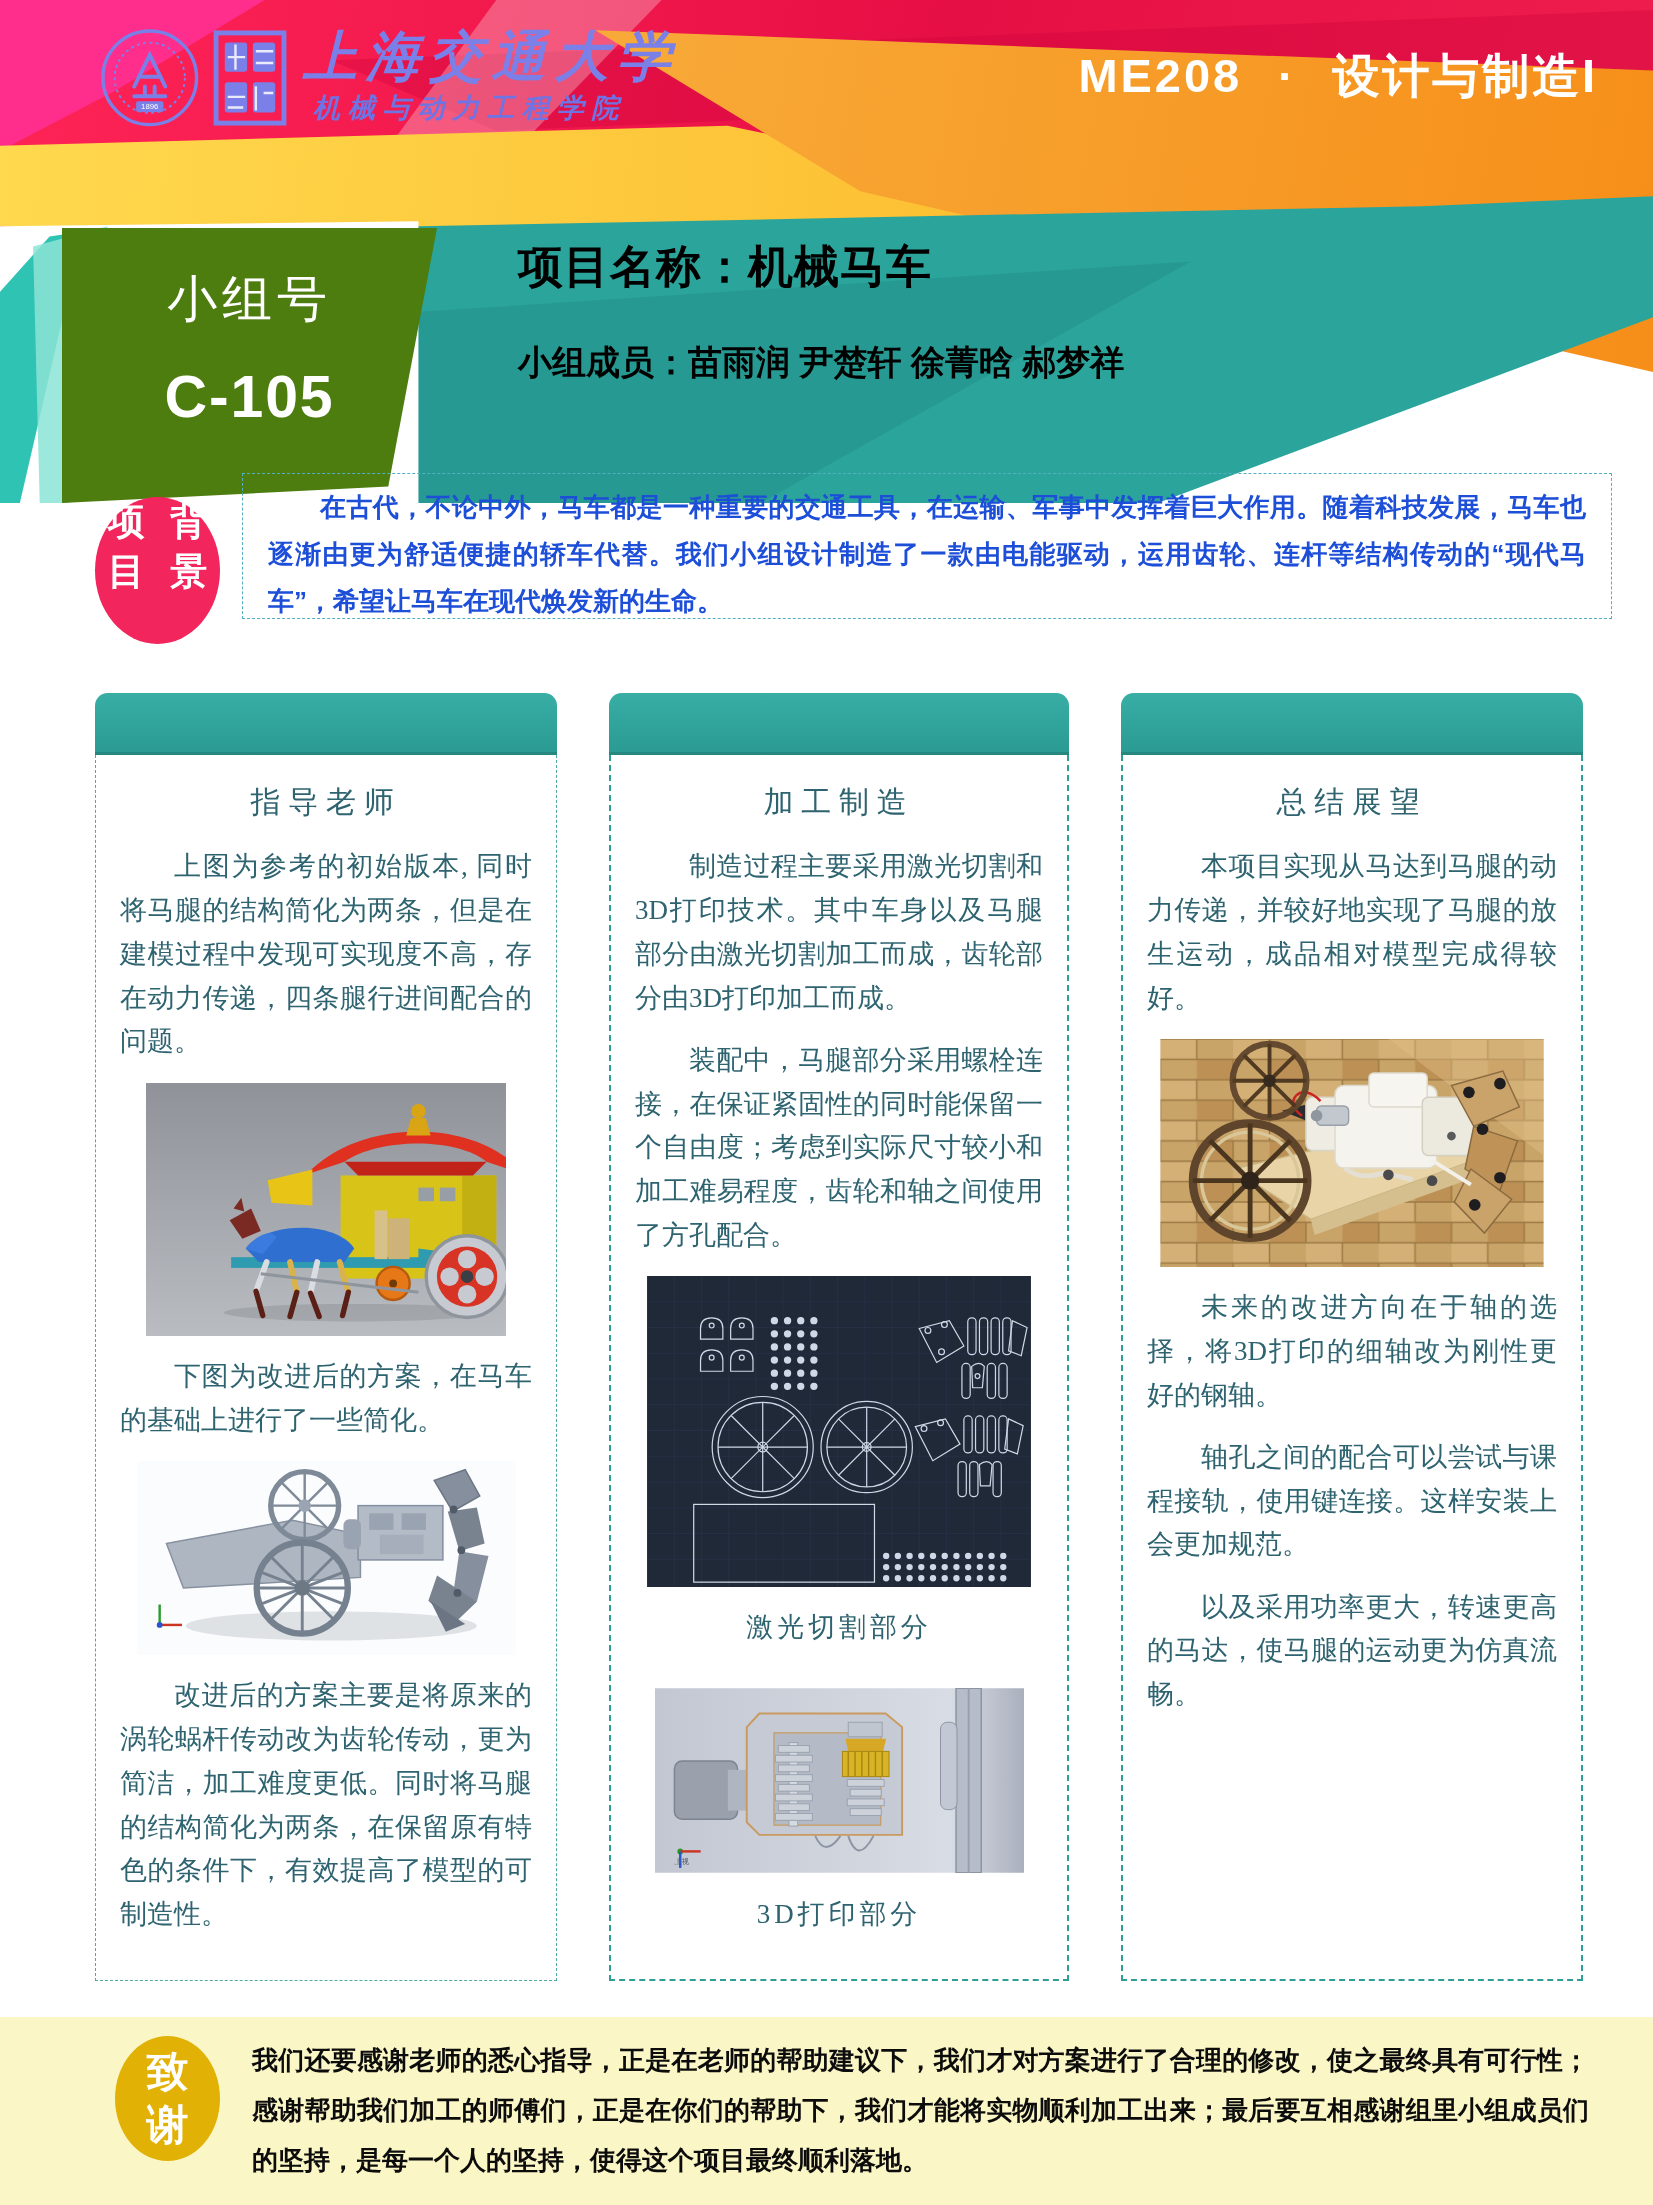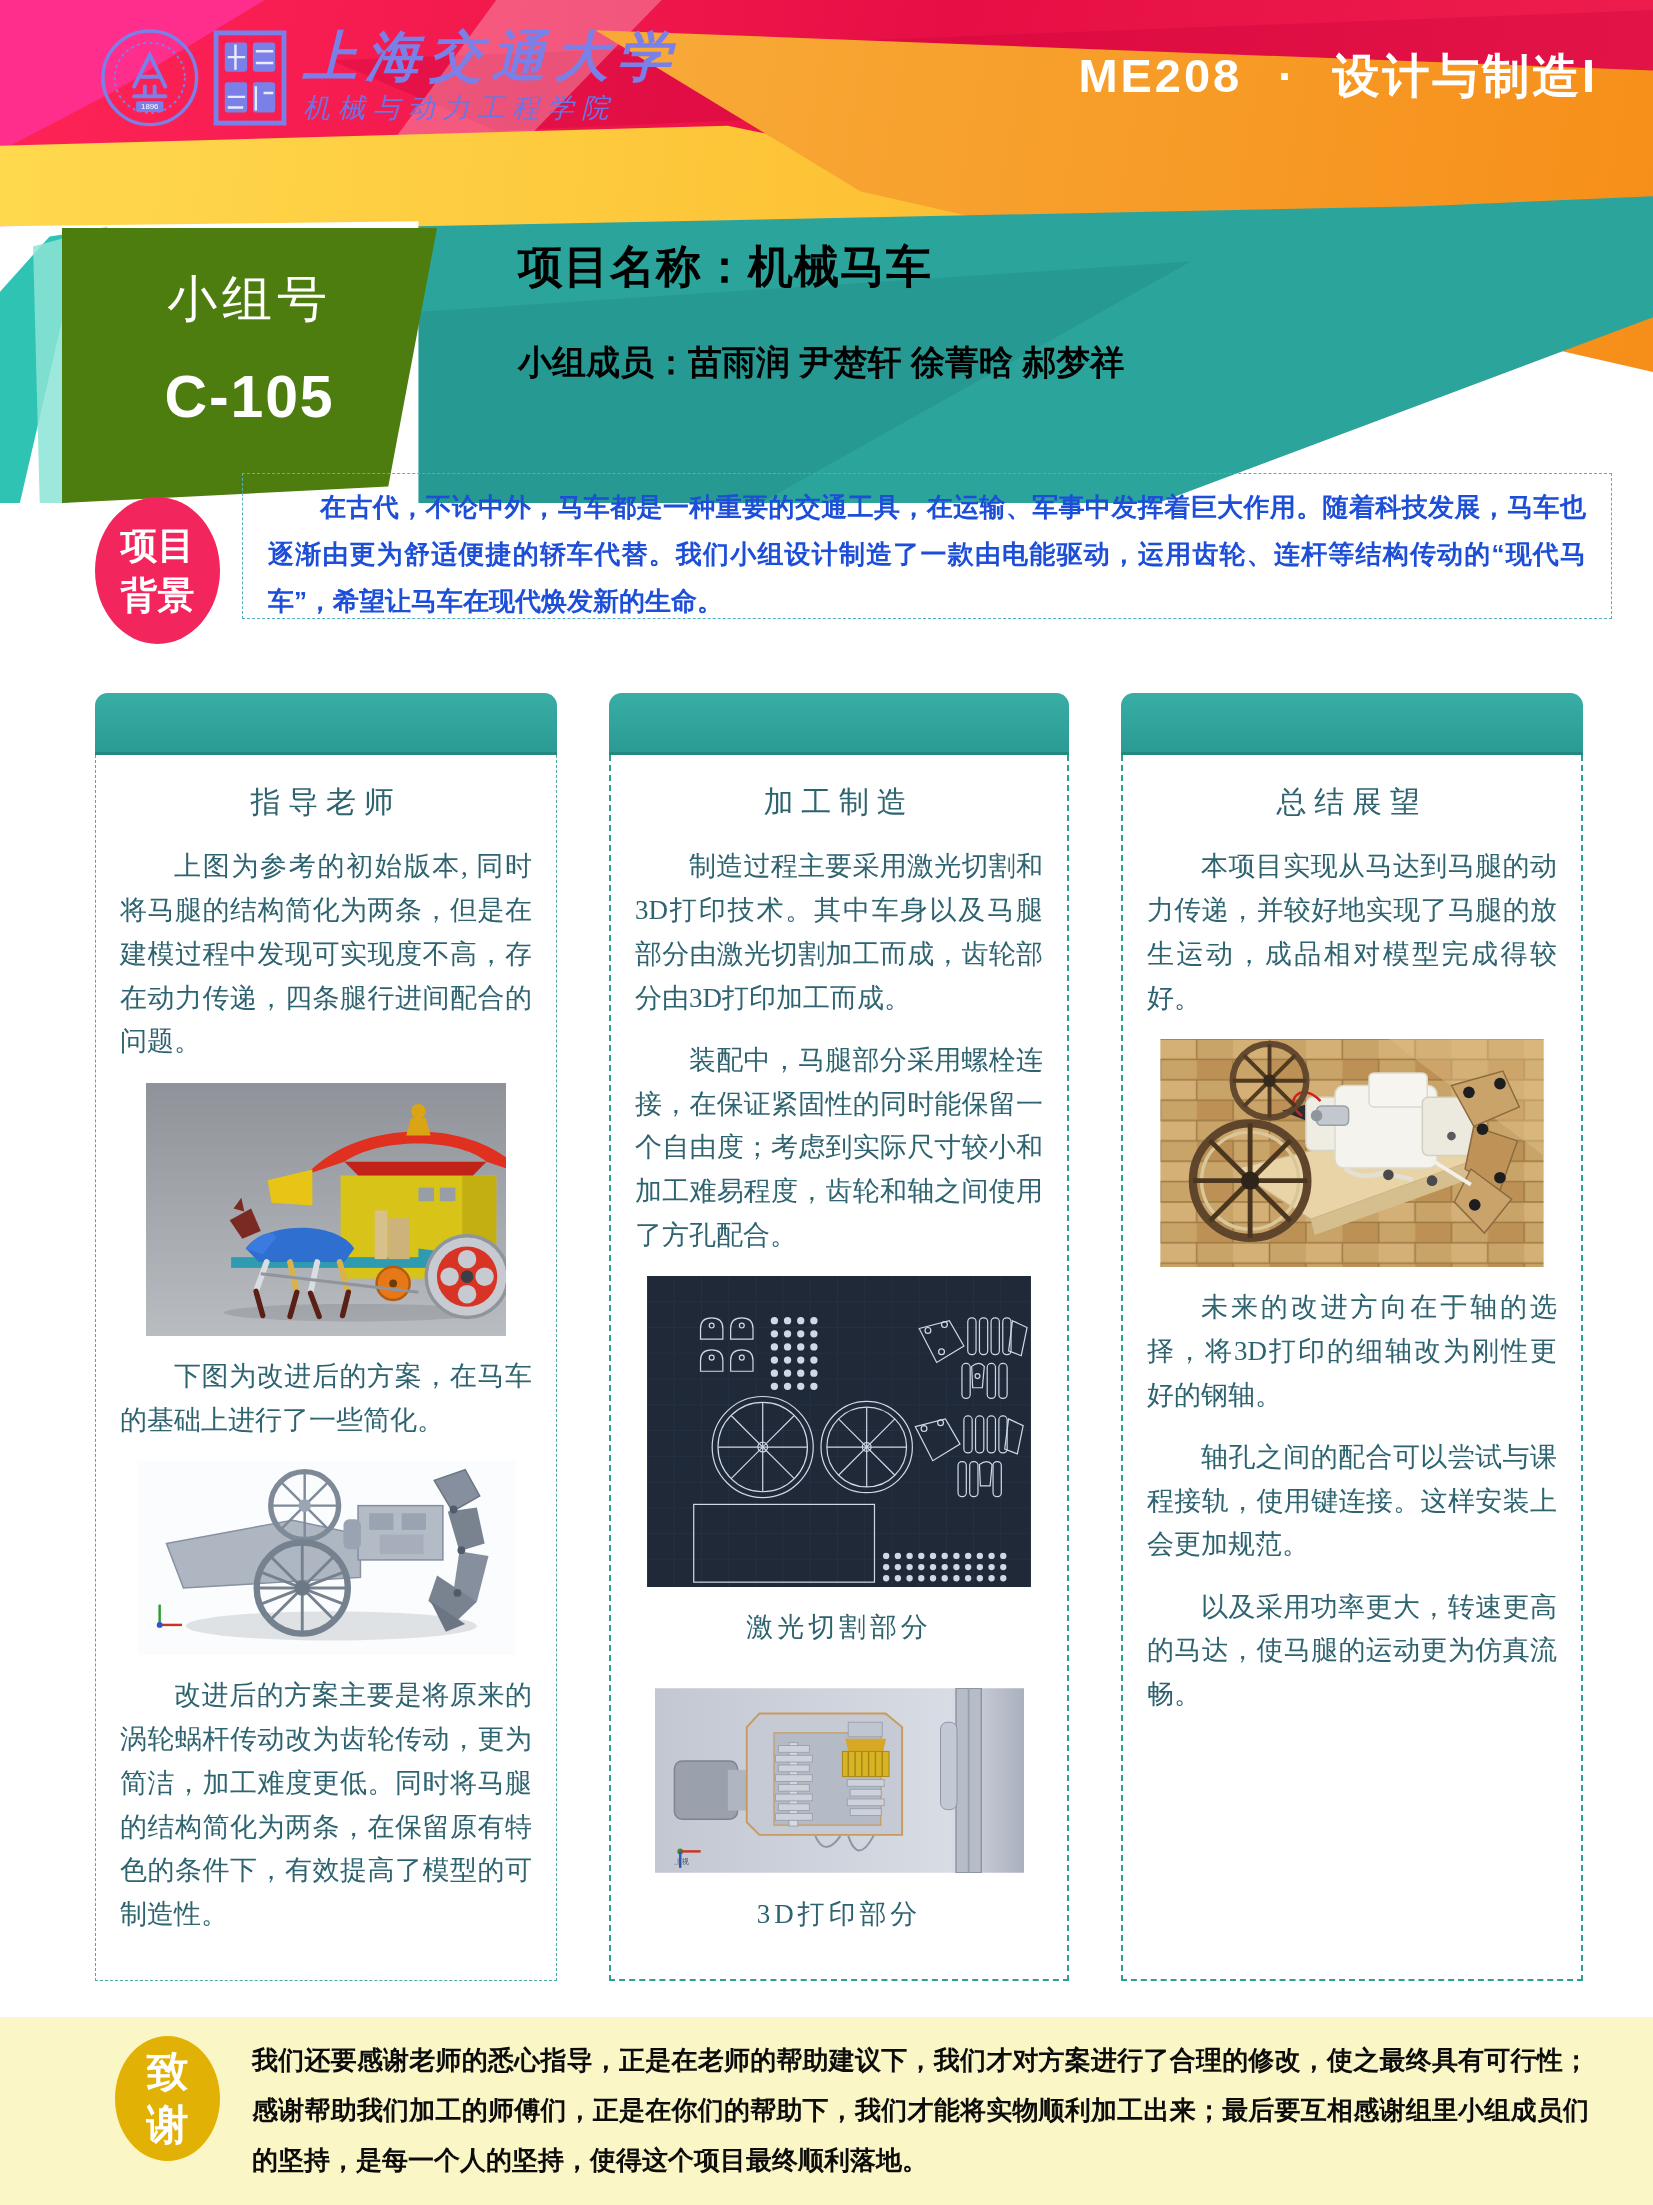--- a/index.html
+++ b/index.html
@@ -23,41 +23,41 @@
   .h-tealshade{background:rgba(0,70,65,.10);clip-path:polygon(25.3% 62%,72% 52%,46% 100%,25.3% 100%);}
   .h-whiteleft{background:#ffffff;clip-path:polygon(0 45%,25.3% 44%,25.3% 100%,0 100%);}
   .h-sliver1{background:#2fc3b4;clip-path:polygon(0 58%,3% 47%,5% 46%,1.2% 100%,0 100%);}
   .h-sliver2{background:rgba(140,228,214,.85);clip-path:polygon(2% 49%,6.5% 45%,4.2% 100%,2.4% 100%);}
 
   .logo{position:absolute;left:100px;top:28px;display:flex;align-items:flex-start;color:#7b80e8;}
   .logo svg{display:block;}
   .uni-text{margin-left:16.5px;}
   .uni-name{font-family:"DejaVu Serif",serif;font-style:italic;font-weight:bold;
             font-size:54px;letter-spacing:8.8px;color:#7b80e8;line-height:1.05;text-align:right;}
-  .uni-school{font-family:"DejaVu Serif",serif;font-style:italic;font-weight:normal;
-            font-size:27px;letter-spacing:7.8px;color:#6e74e4;margin-top:4.9px;}
+  .uni-school{font-family:"DejaVu Serif",serif;font-style:italic;font-weight:bold;
+            font-size:27px;letter-spacing:7.8px;color:#6e74e4;margin-top:4.9px;margin-left:10px;}
 
   .course{position:absolute;right:56px;top:45px;color:#ffffff;font-weight:bold;
           font-size:47px;letter-spacing:2.9px;white-space:nowrap;}
   .course .dot{margin:0 36px;}
 
   .groupbox{position:absolute;left:62px;top:228px;width:375px;height:275px;background:#4d7c0f;
             clip-path:polygon(0 0,100% 0,87% 94%,0 100%);color:#ffffff;text-align:center;}
   .g1{font-size:50px;margin-top:38px;letter-spacing:4.9px;}
   .g2{font-size:59px;font-weight:bold;margin-top:30px;letter-spacing:1.9px;}
 
   .proj{position:absolute;left:518px;top:237px;width:1128px;color:#000;}
   .p-title{font-size:45px;font-weight:bold;letter-spacing:1px;}
   .p-members{font-size:34px;font-weight:bold;margin-top:43px;}
   .p-advisor{font-size:34px;font-weight:bold;margin-top:40px;}
 
   
   .badge-pink{position:absolute;left:95px;top:497px;width:125px;height:147px;border-radius:50%;
               background:#f2255c;color:#fff;text-align:center;font-size:37px;font-weight:bold;
-              line-height:1.35;padding-top:0;display:flex;flex-direction:column;justify-content:center;}
+              line-height:1.35;padding-top:0;display:flex;flex-direction:row;justify-content:center;}
   .bgbox{position:absolute;left:242px;top:473px;width:1370px;height:146px;box-sizing:border-box;
          border:1.9px dashed #55afc3;padding:9.7px 25px;overflow:hidden;}
   .bgbox p{margin:0;font-size:26px;font-weight:600;color:#1d4ed8;line-height:1.82;
            text-align:justify;text-indent:2em;}
 
   
   .col{position:absolute;top:693px;height:1288px;}
   .col1{left:95px;width:462px;}
   .col2{left:609px;width:460px;}
   .col3{left:1121px;width:462px;}

